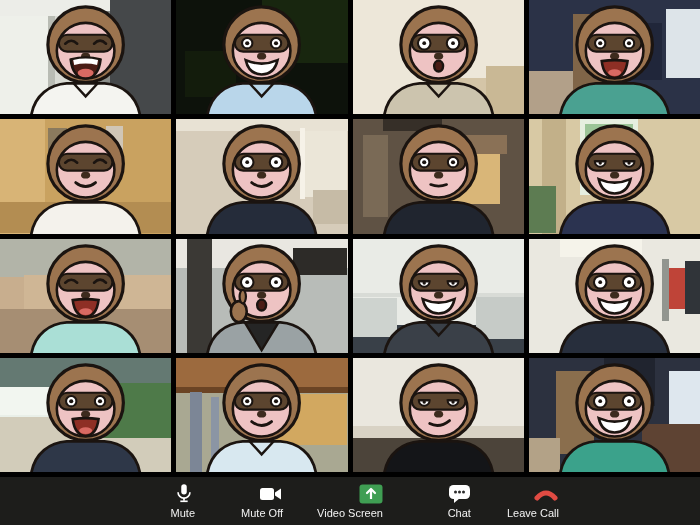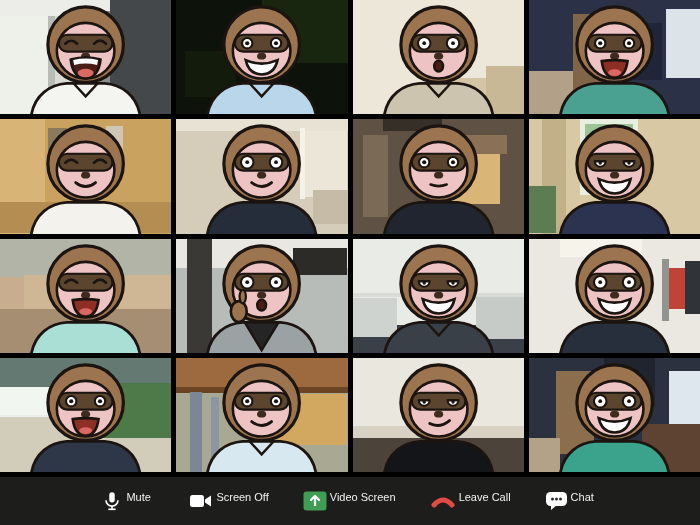--- a/index.html
+++ b/index.html
@@ -4,22 +4,22 @@
 <style>
   html,body{margin:0;padding:0;background:#000;}
   .stage{position:relative;width:700px;height:525px;background:#000;overflow:hidden;
          font-family:"Liberation Sans",sans-serif;display:flex;flex-direction:column;}
   .grid{flex:1;display:grid;grid-template-columns:repeat(4,1fr);grid-template-rows:repeat(4,1fr);
         gap:5px;background:#000;margin-bottom:5px;}
   .tile{position:relative;overflow:hidden;}
   .accent{position:absolute;}
   .tile svg.sloth{position:absolute;left:0;bottom:0;width:100%;height:100%;display:block;}
   .toolbar{height:48px;background:#1d1d1b;display:flex;align-items:center;justify-content:center;gap:34px;}
-  .tbtn{background:none;border:none;padding:0;margin:0;display:flex;flex-direction:row;
-        align-items:flex-start;gap:3px;cursor:pointer;min-width:54px;}
+  .tbtn{background:none;border:none;padding:0;margin:0;display:flex;flex-direction:column;
+        align-items:flex-end;gap:3px;cursor:pointer;min-width:54px;}
   .ticon{height:21px;display:flex;align-items:center;justify-content:center;}
   .tlabel{color:#f2f2f2;font-size:11px;line-height:12px;white-space:nowrap;}
 </style>
 </head>
 <body>
 
 <div class="stage">
   <div class="grid" id="grid">
       <div class="tile" style="background: rgb(217, 219, 212);">
         <div class="accent" style="left: 0%; top: 0%; width: 100%; height: 14%; background: rgb(236, 237, 232);"></div>
@@ -349,49 +349,49 @@
       <span class="tlabel">Mute</span>
     </button>
 
     <button class="tbtn">
       <span class="ticon">
         <svg width="24" height="16" viewBox="0 0 24 16">
           <rect x="1" y="2" width="14" height="12" rx="2.5" fill="#fff"></rect>
           <polygon points="16,6.5 22,2.5 22,13.5 16,9.5" fill="#fff"></polygon>
         </svg>
       </span>
-      <span class="tlabel">Screen Off</span>
+      <span class="tlabel">Mute Off</span>
     </button>
 
     <button class="tbtn">
       <span class="ticon">
         <svg width="24" height="20" viewBox="0 0 24 20">
           <rect x="0.5" y="0.5" width="23" height="19" rx="3" class="fill-green" fill="#3f9e53"></rect>
           <line x1="12" y1="15" x2="12" y2="6" stroke="#fff" stroke-width="2.2"></line>
           <polyline points="8,9 12,5 16,9" fill="none" stroke="#fff" stroke-width="2.2" stroke-linejoin="round" stroke-linecap="round"></polyline>
         </svg>
       </span>
       <span class="tlabel">Video Screen</span>
-    </button>
-
-    <button class="tbtn">
-      <span class="ticon">
-        <svg width="26" height="14" viewBox="0 0 26 14">
-          <path d="M4,11 Q13,1 22,11" fill="none" class="stroke-red" stroke-width="5" stroke-linecap="round" stroke="#e04b43"></path>
-        </svg>
-      </span>
-      <span class="tlabel">Leave Call</span>
     </button>
 
     <button class="tbtn">
       <span class="ticon">
         <svg width="23" height="20" viewBox="0 0 23 20">
           <rect x="1" y="1" width="21" height="14" rx="4.5" fill="#fff"></rect>
           <polygon points="6,14 6,19 12,14" fill="#fff"></polygon>
           <circle cx="7.5" cy="8" r="1.5" fill="#2c2c2c"></circle>
           <circle cx="11.5" cy="8" r="1.5" fill="#2c2c2c"></circle>
           <circle cx="15.5" cy="8" r="1.5" fill="#2c2c2c"></circle>
         </svg>
       </span>
       <span class="tlabel">Chat</span>
     </button>
+
+    <button class="tbtn">
+      <span class="ticon">
+        <svg width="26" height="14" viewBox="0 0 26 14">
+          <path d="M4,11 Q13,1 22,11" fill="none" class="stroke-red" stroke-width="5" stroke-linecap="round" stroke="#e04b43"></path>
+        </svg>
+      </span>
+      <span class="tlabel">Leave Call</span>
+    </button>
   </div>
 </div>
 
 </body></html>

